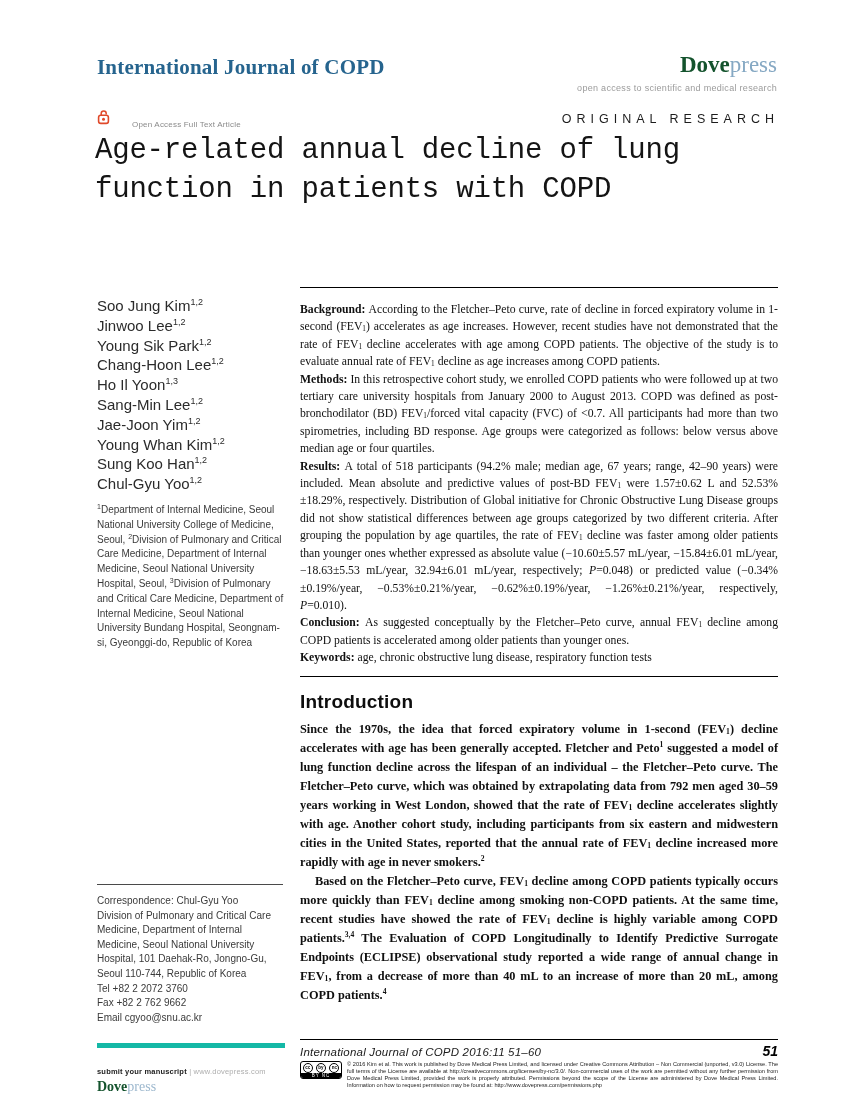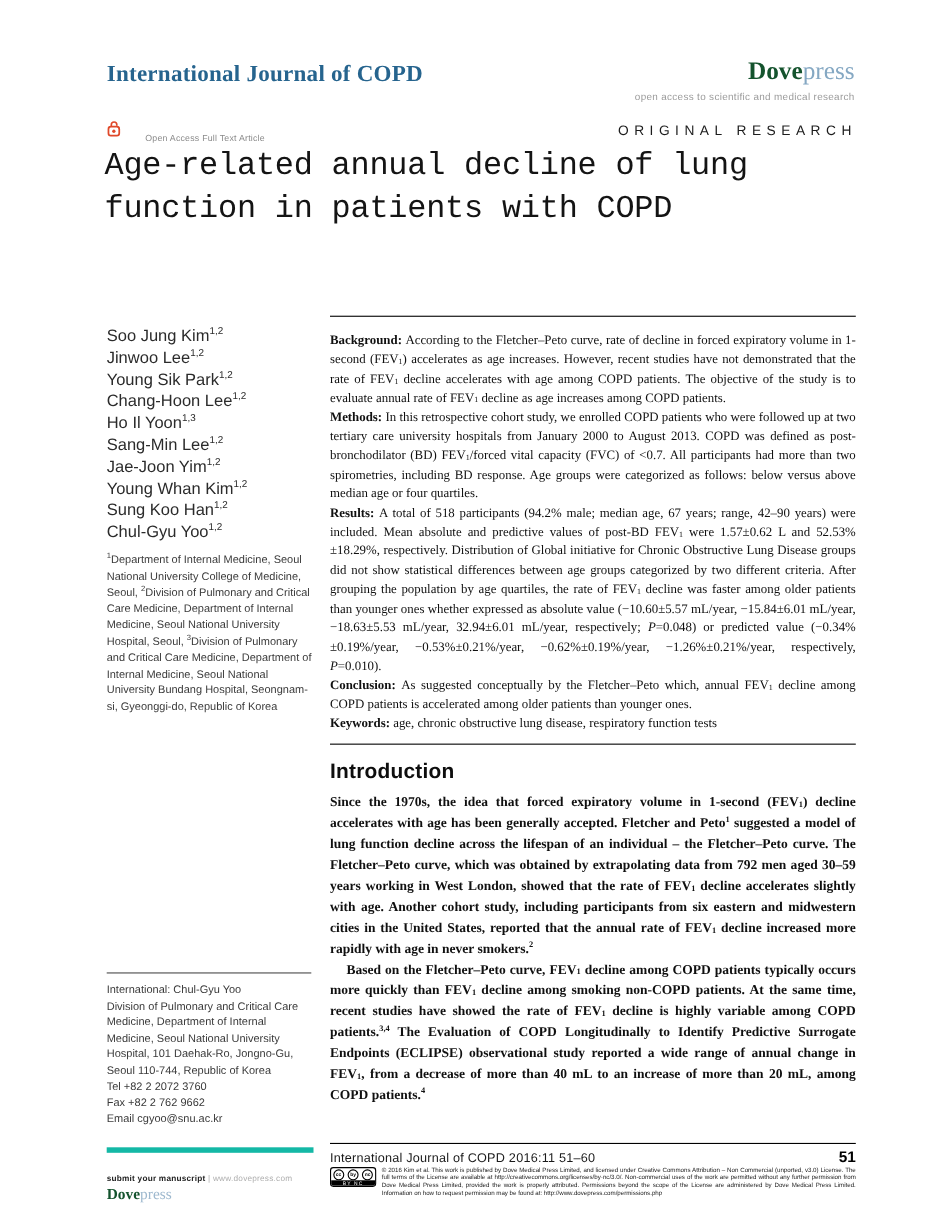--- a/index.html
+++ b/index.html
@@ -43,21 +43,21 @@
   .i{font-style:italic;}
   .g{color:#aeaeae;}
 
   
   .footer-left{position:absolute;left:97px;top:1043px;width:188px;border-top:5px solid #14b8a6;padding-top:19px;}
   .submit-row{font-size:7.5px;color:#222;letter-spacing:0.2px;}
   .brand-foot{font-family:"Liberation Serif",serif;font-size:14px;margin-top:3px;}
   .brand-foot .press{color:#9db8ce;}
   .doi-row{font-size:8px;margin-top:5px;color:#222;}
   .footer-right{position:absolute;left:300px;top:1039px;width:478px;border-top:1.6px solid #000;padding-top:3px;}
-  .cit-row{display:flex;justify-content:space-between;align-items:baseline;}
+  .cit-row{display:flex;justify-content:space-between;align-items:baseline;font-style:italic;}
   .citation{font-size:11.5px;color:#1a1a1a;letter-spacing:0.2px;}
   .page-num{font-size:14px;font-weight:bold;color:#000;}
   .license-row{display:flex;gap:5px;margin-top:2px;align-items:flex-start;}
   .cc-badge{flex:0 0 auto;width:40px;border:1px solid #000;border-radius:3px;overflow:hidden;background:#fff;}
   .cc-top{display:flex;justify-content:space-around;align-items:center;height:11px;}
   .cc-circle{width:8px;height:8px;border:1px solid #000;border-radius:50%;font-size:4.5px;line-height:8px;text-align:center;font-weight:bold;color:#000;}
   .cc-bottom{background:#000;color:#fff;font-size:4.5px;line-height:5px;text-align:center;letter-spacing:1px;}
   .license{font-size:5.6px;line-height:7.1px;color:#222;text-align:justify;}
 </style>
 </head>
@@ -94,34 +94,34 @@
       <div class="author"><span>Sang-Min Lee</span><sup>1,2</sup></div>
       <div class="author"><span>Jae-Joon Yim</span><sup>1,2</sup></div>
       <div class="author"><span>Young Whan Kim</span><sup>1,2</sup></div>
       <div class="author"><span>Sung Koo Han</span><sup>1,2</sup></div>
       <div class="author"><span>Chul-Gyu Yoo</span><sup>1,2</sup></div>
     </div>
 
   <p class="affiliations"><sup>1</sup><span>Department of Internal Medicine, Seoul National University College of Medicine, Seoul, </span><sup>2</sup><span>Division of Pulmonary and Critical Care Medicine, Department of Internal Medicine, Seoul National University Hospital, Seoul, </span><sup>3</sup><span>Division of Pulmonary and Critical Care Medicine, Department of Internal Medicine, Seoul National University Bundang Hospital, Seongnam-si, Gyeonggi-do, Republic of Korea</span></p>
 
   <div class="correspondence">
-    <div>International: Chul-Gyu Yoo</div>
+    <div>Correspondence: Chul-Gyu Yoo</div>
     <div>Division of Pulmonary and Critical Care Medicine, Department of Internal Medicine, Seoul National University Hospital, 101 Daehak-Ro, Jongno-Gu, Seoul 110-744, Republic of Korea</div>
     <div>Tel +82 2 2072 3760</div>
     <div>Fax +82 2 762 9662</div>
     <div>Email cgyoo@snu.ac.kr</div>
   </div>
 
   <div class="right-col">
     <div class="abs-rule"></div>
     <div class="abs-wrap">
       <p class="abs"><span class="b">Background: </span><span>According to the Fletcher–Peto curve, rate of decline in forced expiratory volume in 1-second (FEV</span><sub>1</sub><span>) accelerates as age increases. However, recent studies have not demonstrated that the rate of FEV</span><sub>1</sub><span> decline accelerates with age among COPD patients. The objective of the study is to evaluate annual rate of FEV</span><sub>1</sub><span> decline as age increases among COPD patients.</span></p>
       <p class="abs"><span class="b">Methods: </span><span>In this retrospective cohort study, we enrolled COPD patients who were followed up at two tertiary care university hospitals from January 2000 to August 2013. COPD was defined as post-bronchodilator (BD) FEV</span><sub>1</sub><span>/forced vital capacity (FVC) of &lt;0.7. All participants had more than two spirometries, including BD response. Age groups were categorized as follows: below versus above median age or four quartiles.</span></p>
       <p class="abs"><span class="b">Results: </span><span>A total of 518 participants (94.2% male; median age, 67 years; range, 42–90 years) were included. Mean absolute and predictive values of post-BD FEV</span><sub>1</sub><span> were 1.57±0.62 L and 52.53%±18.29%, respectively. Distribution of Global initiative for Chronic Obstructive Lung Disease groups did not show statistical differences between age groups categorized by two different criteria. After grouping the population by age quartiles, the rate of FEV</span><sub>1</sub><span> decline was faster among older patients than younger ones whether expressed as absolute value (−10.60±5.57 mL/year, −15.84±6.01 mL/year, −18.63±5.53 mL/year, 32.94±6.01 mL/year, respectively; </span><span class="i">P</span><span>=0.048) or predicted value (−0.34%±0.19%/year, −0.53%±0.21%/year, −0.62%±0.19%/year, −1.26%±0.21%/year, respectively, </span><span class="i">P</span><span>=0.010).</span></p>
-      <p class="abs"><span class="b">Conclusion: </span><span>As suggested conceptually by the Fletcher–Peto which, annual FEV</span><sub>1</sub><span> decline among COPD patients is accelerated among older patients than younger ones.</span></p>
+      <p class="abs"><span class="b">Conclusion: </span><span>As suggested conceptually by the Fletcher–Peto curve, annual FEV</span><sub>1</sub><span> decline among COPD patients is accelerated among older patients than younger ones.</span></p>
       <p class="abs"><span class="b">Keywords: </span><span>age, chronic obstructive lung disease, respiratory function tests</span></p>
     </div>
     <div class="divider"></div>
 
     <h2 class="intro-heading">Introduction</h2>
     <p class="body-p"><span>Since the 1970s, the idea that forced expiratory volume in 1-second (FEV</span><sub>1</sub><span>) decline accelerates with age has been generally accepted. Fletcher and Peto</span><sup>1</sup><span> suggested a model of lung function decline across the lifespan of an individual – the Fletcher–Peto curve. The Fletcher–Peto curve, which was obtained by extrapolating data from 792 men aged 30–59 years working in West London, showed that the rate of FEV</span><sub>1</sub><span> decline accelerates slightly with age. Another cohort study, including participants from six eastern and midwestern cities in the United States, reported that the annual rate of FEV</span><sub>1</sub><span> decline increased more rapidly with age in never smokers.</span><sup>2</sup></p>
     <p class="body-p indent"><span>Based on the Fletcher–Peto curve, FEV</span><sub>1</sub><span> decline among COPD patients typically occurs more quickly than FEV</span><sub>1</sub><span> decline among smoking non-COPD patients. At the same time, recent studies have showed the rate of FEV</span><sub>1</sub><span> decline is highly variable among COPD patients.</span><sup>3,4</sup><span> The Evaluation of COPD Longitudinally to Identify Predictive Surrogate Endpoints (ECLIPSE) observational study reported a wide range of annual change in FEV</span><sub>1</sub><span>, from a decrease of more than 40 mL to an increase of more than 20 mL, among COPD patients.</span><sup>4</sup></p>
   </div>
 
   <div class="footer-left">

